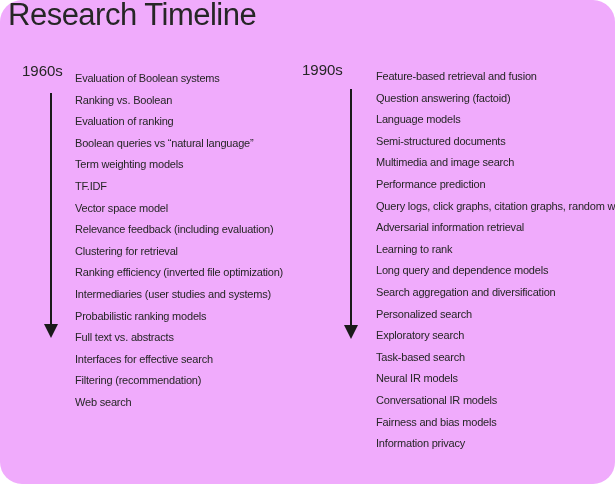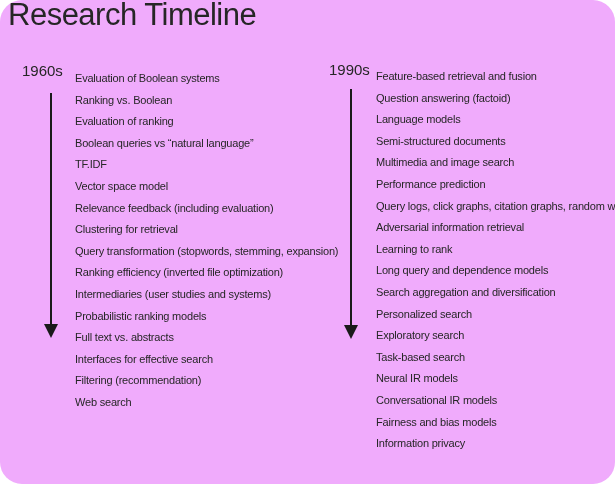--- a/index.html
+++ b/index.html
@@ -27,21 +27,21 @@
     color: #262626;
     white-space: nowrap;
   }
   .era-label {
     position: absolute;
     font-size: 15px;
     color: #262626;
     white-space: nowrap;
   }
   .era-1960s { left: 22px; top: 62px; }
-  .era-1990s { left: 329px; top: 61px; }
+  .era-1990s { left: 302px; top: 61px; }
 
   .arrow-shaft {
     position: absolute;
     width: 1.5px;
     background: #1a1a1a;
   }
   .arrow-head {
     position: absolute;
     width: 0;
     height: 0;
@@ -79,25 +79,25 @@
 
   <div class="era-label era-1960s">1960s</div>
   <div class="arrow-shaft shaft-1960s"></div>
   <div class="arrow-head head-1960s"></div>
 
   <div class="item-list list-1960s">
     <div class="item">Evaluation of Boolean systems</div>
     <div class="item">Ranking vs. Boolean</div>
     <div class="item">Evaluation of ranking</div>
     <div class="item">Boolean queries vs “natural language”</div>
+    <div class="item">Term weighting models</div>
     <div class="item">TF.IDF</div>
     <div class="item">Vector space model</div>
     <div class="item">Relevance feedback (including evaluation)</div>
     <div class="item">Clustering for retrieval</div>
-    <div class="item">Query transformation (stopwords, stemming, expansion)</div>
     <div class="item">Ranking efficiency (inverted file optimization)</div>
     <div class="item">Intermediaries (user studies and systems)</div>
     <div class="item">Probabilistic ranking models</div>
     <div class="item">Full text vs. abstracts</div>
     <div class="item">Interfaces for effective search</div>
     <div class="item">Filtering (recommendation)</div>
     <div class="item">Web search</div>
   </div>
 
   <div class="era-label era-1990s">1990s</div>

